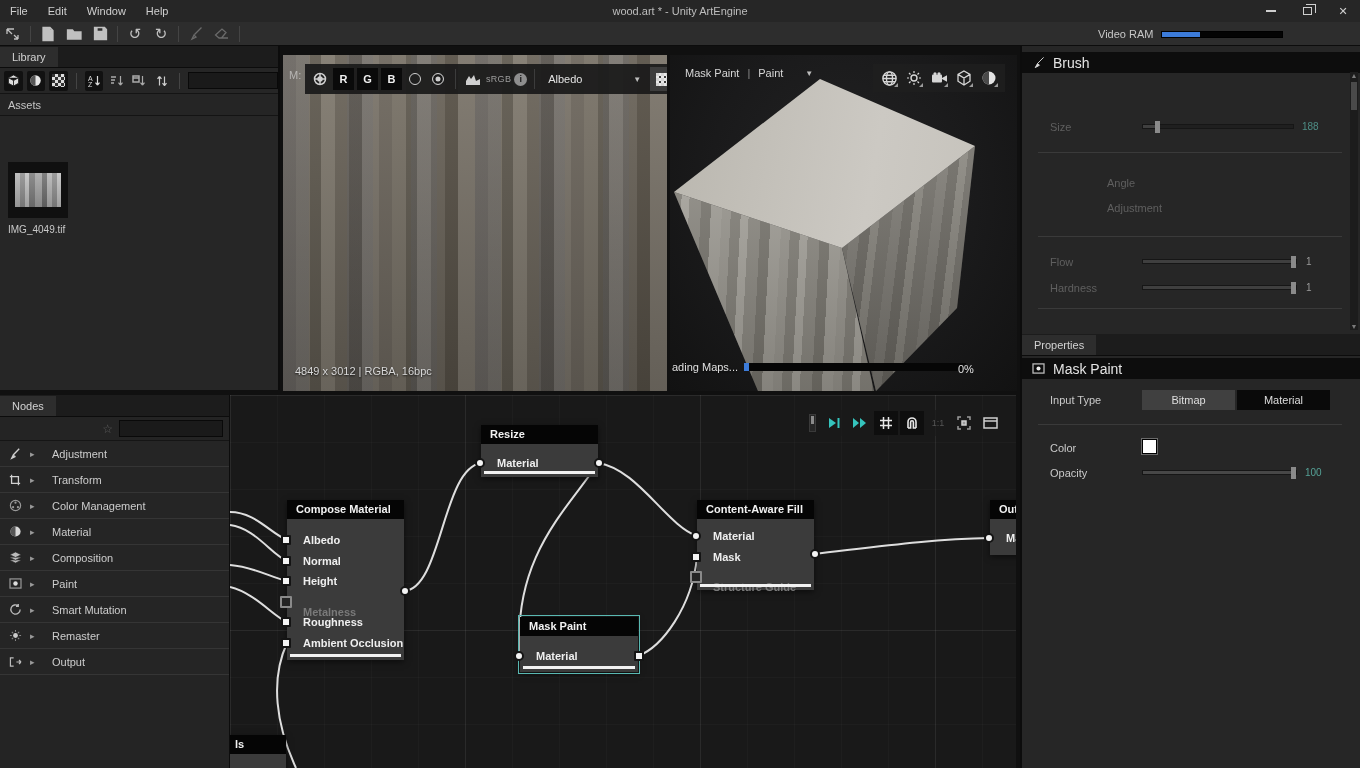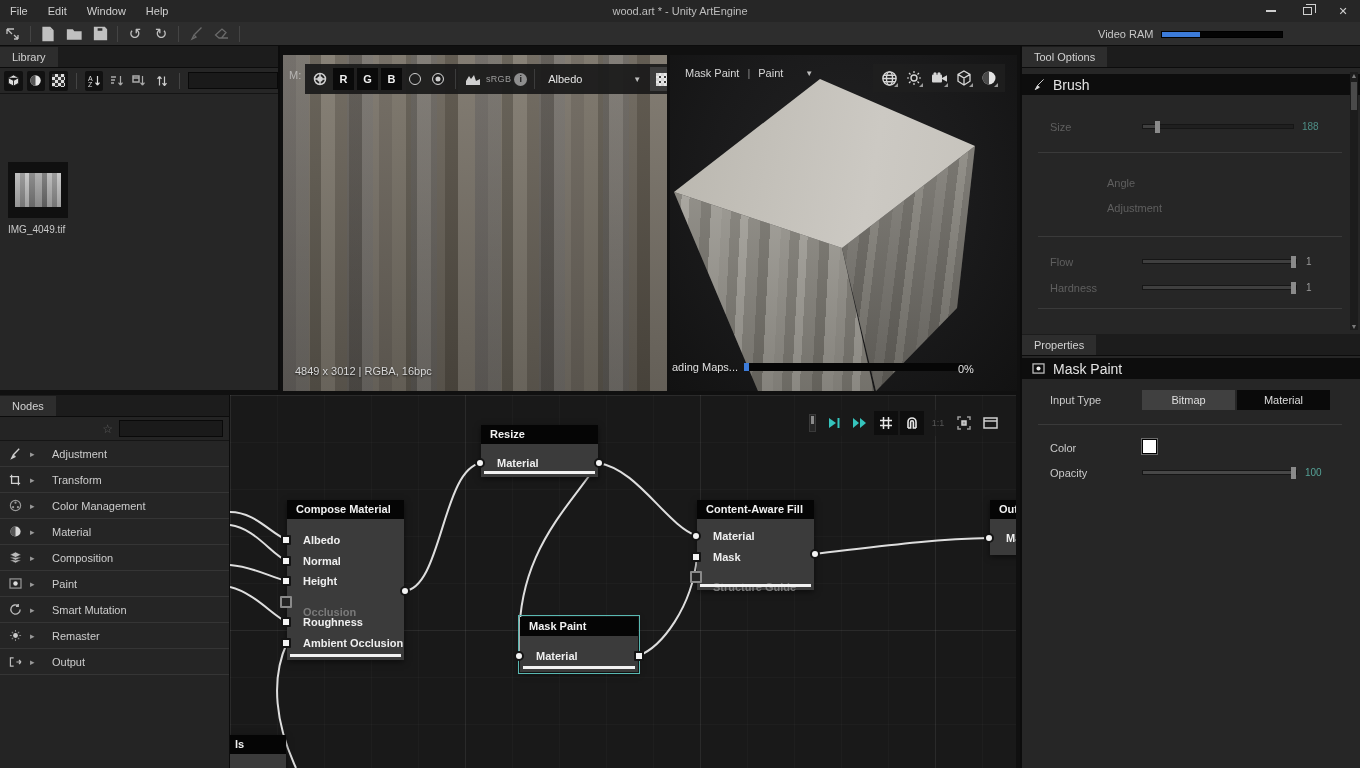--- a/index.html
+++ b/index.html
@@ -273,20 +273,21 @@
       </div>
       <div class="tsep"></div>
       <div class="search-box" style="width:90px;">
         <input type="text" value="" style="">
         <svg class="mag" width="13" height="13" viewBox="0 0 13 13" style="margin-right:3px;">
             <circle cx="5.2" cy="5.2" r="3.4"></circle>
             <path d="M7.8 7.8l3 3"></path>
           </svg>
       </div>
     </div>
+    <div id="assets-bar">Assets</div>
     <div id="asset-card">
       <div id="asset-thumb">
           <div id="asset-img"></div>
         </div>
       <div id="asset-name">IMG_4049.tif</div>
     </div>
   </div>
 
   <div id="nodesp" class="abs">
     <div class="tabstrip">
@@ -461,21 +462,21 @@
       <div class="nrow" style="top:30px;">
           <span class="rlabel">Albedo</span>
         </div>
       <div class="nrow" style="top:51px;">
           <span class="rlabel">Normal</span>
         </div>
       <div class="nrow" style="top:71px;">
           <span class="rlabel">Height</span>
         </div>
       <div class="nrow dim" style="top:92px;">
-          <span class="rlabel">Occlusion</span>
+          <span class="rlabel">Metalness</span>
         </div>
       <div class="nrow" style="top:112px;">
           <span class="rlabel">Roughness</span>
         </div>
       <div class="nrow" style="top:133px;">
           <span class="rlabel">Ambient Occlusion</span>
         </div>
       <div class="port sq" style="left:-6px;top:35px;"></div>
       <div class="port sq" style="left:-6px;top:56px;"></div>
       <div class="port sq" style="left:-6px;top:76px;"></div>
@@ -617,23 +618,20 @@
       <span id="loading-label">ading Maps...</span>
       <div id="load-track">
           <div id="load-fill" style="background:#3c7bd9;"></div>
         </div>
     </div>
     <span id="load-pct">0%</span>
 
   </div>
 
   <div id="rightp" class="abs">
-    <div class="tabstrip">
-      <div class="tab">Tool Options</div>
-    </div>
     <div class="section-hdr" style="margin-top:6px;">
       <svg width="13" height="13" viewBox="0 0 14 14">
           <path d="M12.5 1.5l-6.5 6.5M6 8l-2.5 4.5L8 10z" fill="#ddd" stroke="#ddd" stroke-width="1"></path>
         </svg>
       <span>Brush</span>
     </div>
 
     <div class="prop-label dim" style="top:75px;">Size</div>
     <div class="slider" style="left:120px;top:78px;width:152px;">
       <div class="fill" style="width:14px;"></div>

